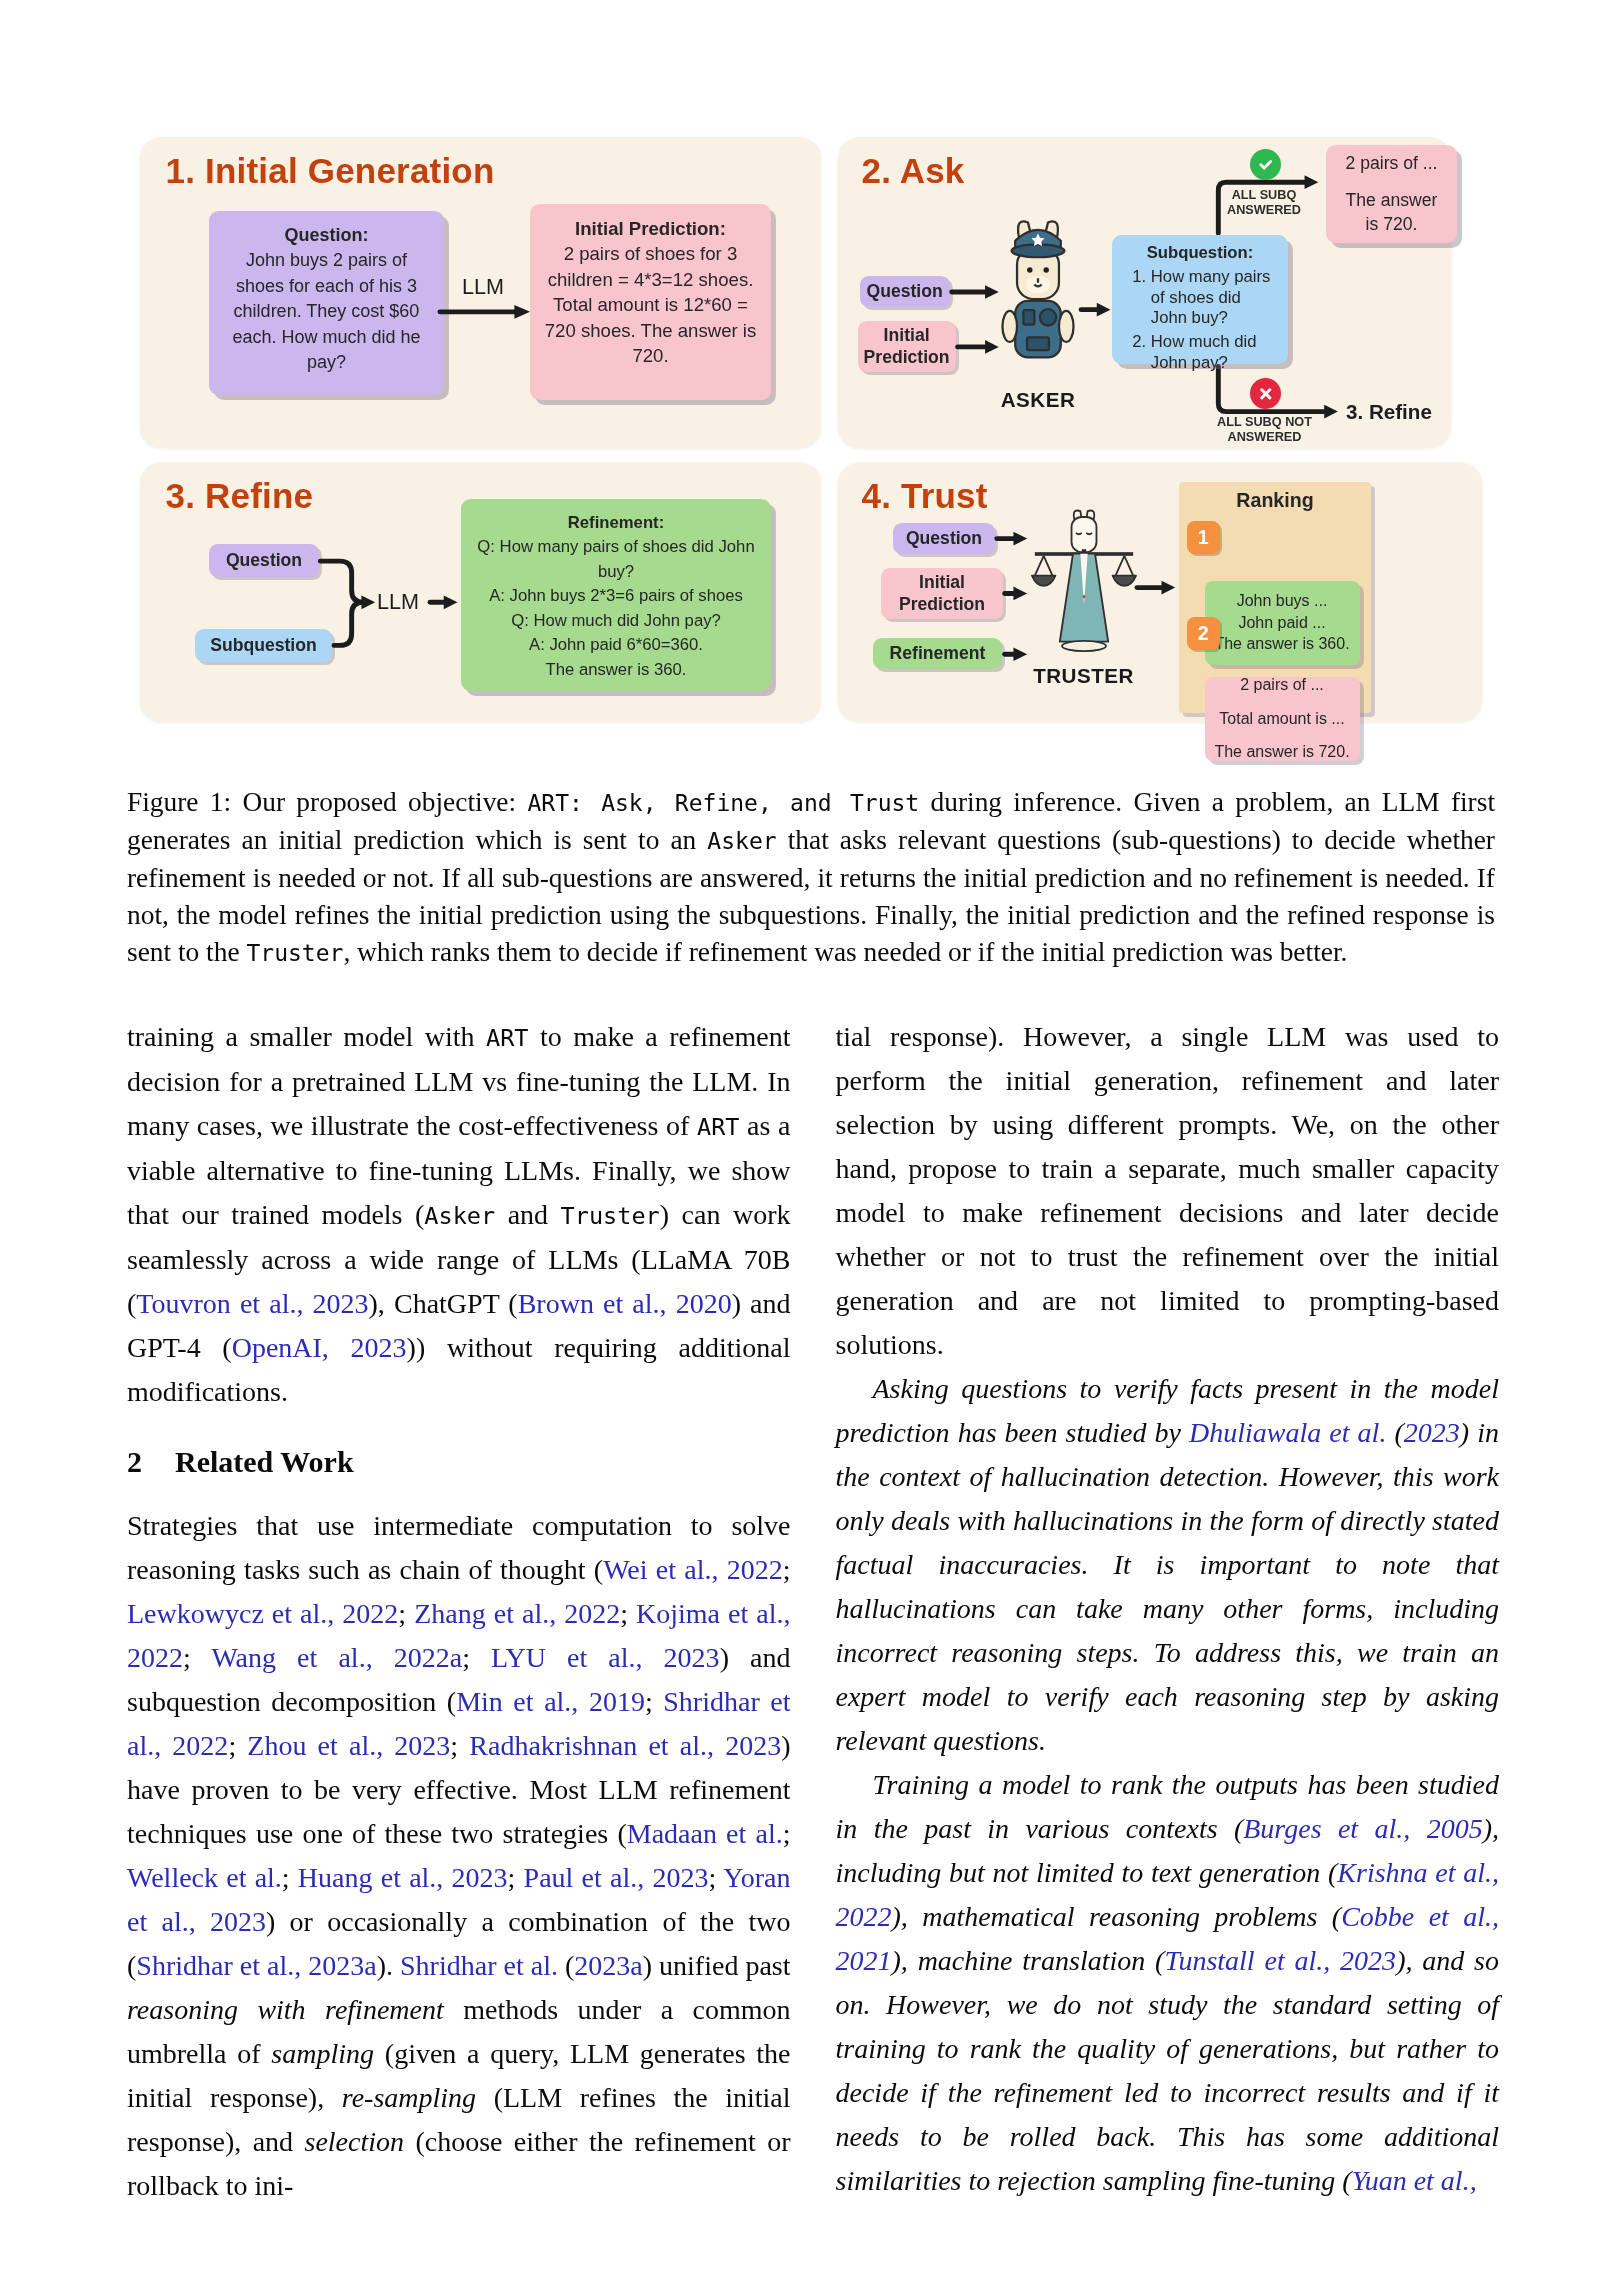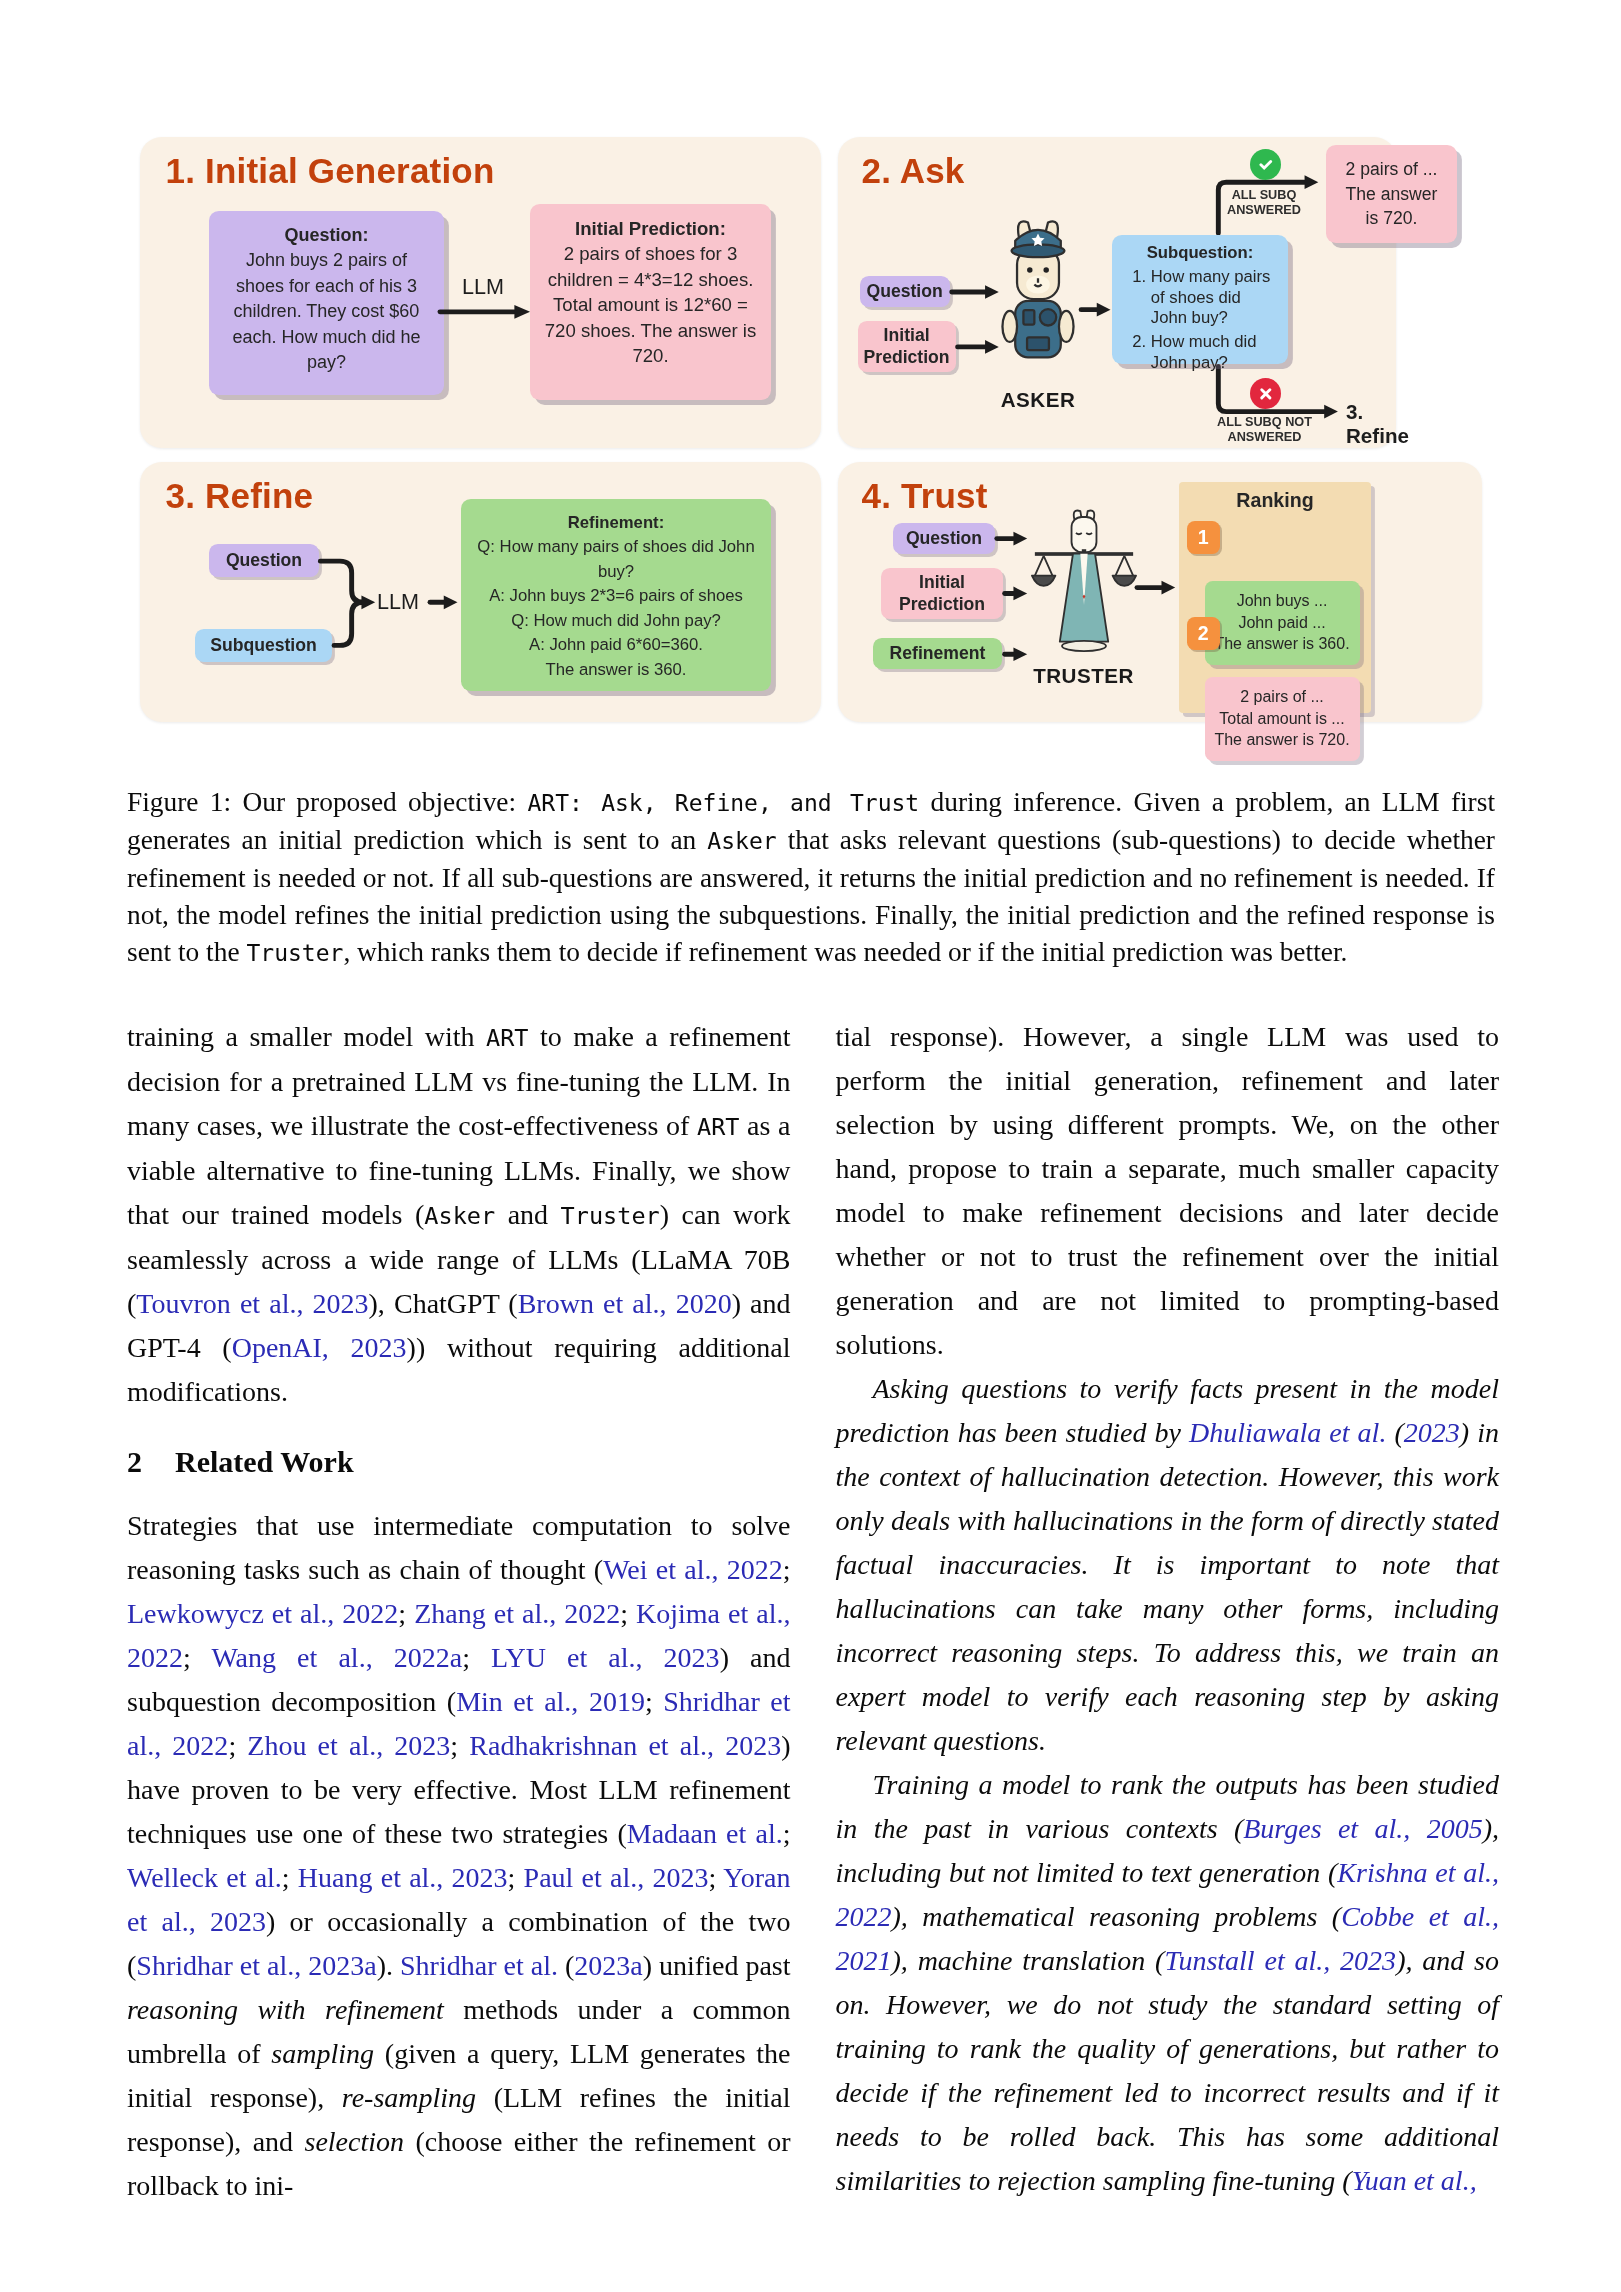--- a/index.html
+++ b/index.html
@@ -7,28 +7,28 @@
     --green:#a5da8f; --tan:#f3dcb2; --orange:#f5913e; --check:#2fb84f;
     --cross:#e2273e; --link:#2b2bb5; --arrow:#1c1c1c;
   }
   html,body{margin:0;padding:0;background:#ffffff;}
   body{width:1621px;height:2293px;position:relative;font-family:"Liberation Serif",serif;color:#0b0b0b;overflow:hidden;}
 
   
   .figure-area{position:absolute;left:140px;top:137px;width:1342px;height:585px;font-family:"Liberation Sans",sans-serif;color:#262626;}
   .panel{position:absolute;background:var(--panel-bg);border-radius:21.6px;box-shadow:0 1px 2.9px rgba(0,0,0,.08);}
   .p1{left:0;top:0;width:681px;height:311px;}
-  .p2{left:698px;top:0;width:558px;height:311px;}
+  .p2{left:698px;top:0;width:613px;height:311px;}
   .p3{left:0;top:325px;width:681px;height:260px;}
   .p4{left:698px;top:325px;width:644px;height:260px;}
   .ptitle{position:absolute;font-size:35px;font-weight:bold;color:#c2410c;letter-spacing:0.2px;}
   .fbox{position:absolute;border-radius:9.8px;box-shadow:4.9px 4.9px 0 rgba(115,102,125,.38);padding:11.8px 13.7px;box-sizing:border-box;text-align:center;}
   .fbox .btitle{font-weight:bold;}
   .purple{background:var(--purple);}
-  .pinkbg{background:var(--pink);}
+  .pinkbg{background:var(--pink);gap:12px;}
   .bluebg{background:var(--blue);}
   .greenbg{background:var(--green);}
   .pill{position:absolute;border-radius:8.8px;box-shadow:2.9px 2.9px 0 rgba(115,102,125,.32);display:flex;align-items:center;justify-content:center;text-align:center;font-weight:bold;font-size:17.6px;line-height:21.6px;padding:2px 5.9px;box-sizing:border-box;}
   .asvg{position:absolute;overflow:visible;}
   .al{stroke:var(--arrow);stroke-width:5;fill:none;stroke-linecap:round;}
   .ah{fill:var(--arrow);stroke:none;}
   .llm{position:absolute;font-size:21.6px;font-weight:500;color:#1d1d1d;text-align:center;}
   .agent-label{position:absolute;font-size:20.6px;font-weight:bold;text-align:center;color:#1a1a1a;letter-spacing:0.5px;}
   .circ{position:absolute;width:31px;height:31px;border-radius:50%;display:flex;align-items:center;justify-content:center;}
   .circ svg{width:19.6px;height:19.6px;}

